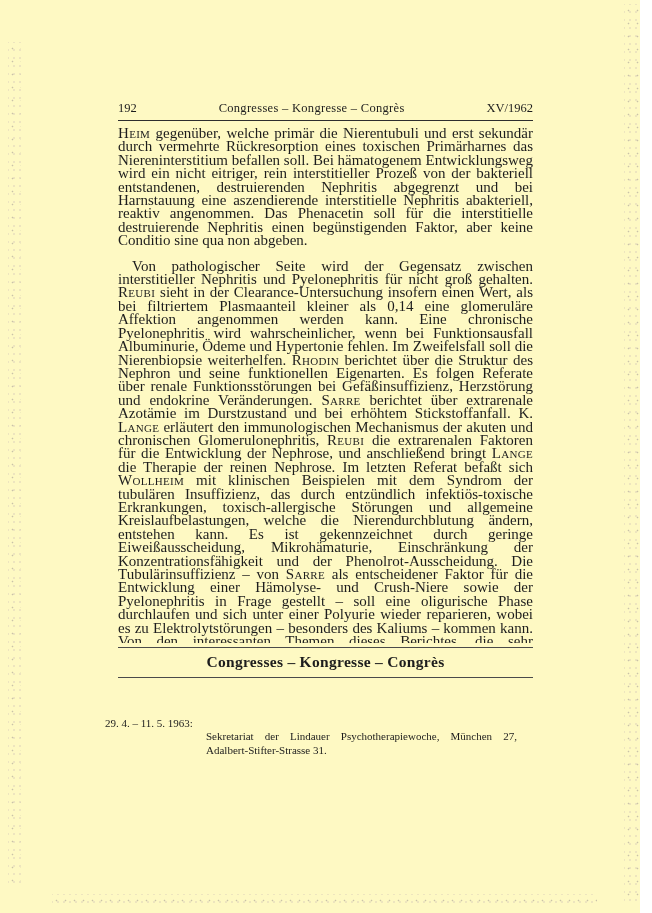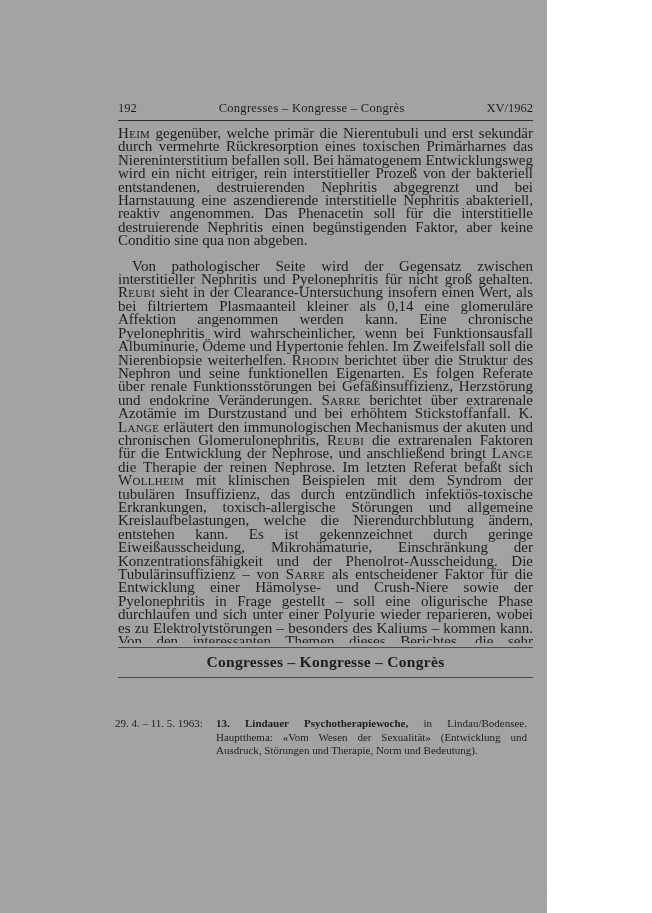--- a/index.html
+++ b/index.html
@@ -1,20 +1,20 @@
 <!DOCTYPE html>
 <html lang="de"><head>
 <meta charset="utf-8">
 <style>
   html,body{margin:0;padding:0;}
   body{background:#ffffff;}
   .page{
     position:relative;
-    width:547px;height:913px;
-    background:#a3a3a3;
+    width:640px;height:913px;
+    background:#fef9c3;
     overflow:hidden;
     font-family:"Liberation Serif","DejaVu Serif",serif;
     color:#1d1d1d;
   }
   
   .speckle{
     position:absolute;
     background-image:
       radial-gradient(circle, rgba(150,140,142,0.50) 0.7px, transparent 1.1px),
       radial-gradient(circle, rgba(190,168,178,0.35) 0.6px, transparent 1px);
@@ -54,21 +54,21 @@
     border-top:1.5px solid #4a4a4a;
     border-bottom:1.5px solid #4a4a4a;
     padding:5px 0 6px 0;
     text-align:center;
   }
   .section-rule-box .heading{
     font-size:15.5px;font-weight:bold;letter-spacing:0.3px;line-height:18px;
   }
 
   .entry{
-    position:absolute;left:112px;top:717px;width:415px;
+    position:absolute;left:102px;top:717px;width:415px;
     display:flex;
     font-size:11px;line-height:13.6px;
   }
   .entry .date-col{width:104px;flex:none;padding-left:3px;box-sizing:border-box;white-space:nowrap;}
   .entry .body-col{flex:1;text-align:justify;hyphens:auto;}
   .entry .body-col p{margin:0;}
   .entry .body-col p.secretariat{margin-top:13px;}
 </style>
 </head>
 <body>
@@ -90,17 +90,17 @@
     <p class="indented"><span><span>Von pathologischer Seite wird der Gegensatz zwischen interstitieller Nephritis und Pyelonephritis für nicht groß gehalten. </span><span class="sc">Reubi</span><span> sieht in der Clearance-Untersuchung insofern einen Wert, als bei filtriertem Plasmaanteil kleiner als 0,14 eine glomeruläre Affektion angenommen werden kann. Eine chronische Pyelonephritis wird wahrscheinlicher, wenn bei Funktionsausfall Albuminurie, Ödeme und Hypertonie fehlen. Im Zweifelsfall soll die Nierenbiopsie weiterhelfen. </span><span class="sc">Rhodin</span><span> berichtet über die Struktur des Nephron und seine funktionellen Eigenarten. Es folgen Referate über renale Funktionsstörungen bei Gefäßinsuffizienz, Herzstörung und endokrine Veränderungen. </span><span class="sc">Sarre</span><span> berichtet über extrarenale Azotämie im Durstzustand und bei erhöhtem Stickstoffanfall. K. </span><span class="sc">Lange</span><span> erläutert den immunologischen Mechanismus der akuten und chronischen Glomerulonephritis, </span><span class="sc">Reubi</span><span> die extrarenalen Faktoren für die Entwicklung der Nephrose, und anschließend bringt </span><span class="sc">Lange</span><span> die Therapie der reinen Nephrose. Im letzten Referat befaßt sich </span><span class="sc">Wollheim</span><span> mit klinischen Beispielen mit dem Syndrom der tubulären Insuffizienz, das durch entzündlich infektiös-toxische Erkrankungen, toxisch-allergische Störungen und allgemeine Kreislaufbelastungen, welche die Nierendurchblutung ändern, entstehen kann. Es ist gekennzeichnet durch geringe Eiweißausscheidung, Mikrohämaturie, Einschränkung der Konzentrationsfähigkeit und der Phenolrot-Ausscheidung. Die Tubulärinsuffizienz – von </span><span class="sc">Sarre</span><span> als entscheidener Faktor für die Entwicklung einer Hämolyse- und Crush-Niere sowie der Pyelonephritis in Frage gestellt – soll eine oligurische Phase durchlaufen und sich unter einer Polyurie wieder reparieren, wobei es zu Elektrolytstörungen – besonders des Kaliums – kommen kann. Von den interessanten Themen dieses Berichtes, die sehr gewinnbringend mit Referat und Diskussionsbeitrag abgehandelt werden, ragen für den Urologen zwei besonders hervor: Einmal die interstitielle Nephritis in der Gegenüberstellung mit der chronischen Pyelonephritis, bei der sich nicht nur unter den Klinikern, sondern auch unter den Pathologen eine unterschiedliche Wertung ergibt, zum anderen das Syndrom der Tubulärinsuffizienz, dessen Abhandlung lesenswert ist.</span></span><span class="signature"><span class="sc">Hans</span><span> G. </span><span class="sc">Stoll</span><span>, Bremen</span></span></p>
   </div>
 
   <div class="section-rule-box">
     <div class="heading">Congresses – Kongresse – Congrès</div>
   </div>
 
   <div class="entry">
     <div class="date-col">29. 4. – 11. 5. 1963:</div>
     <div class="body-col">
-      <p><span><span class="bold">13. Lindauer Psychotherapiewoche,</span><span> in Lindau/Bodensee. Hauptthema: «Vom Wesen der Sexualität» (Entwicklung und Ausdruck, Störungen und Therapie, Norm und Bedeutung).</span></span></p>
+      <p class="secretariat">Sekretariat der Lindauer Psychotherapiewoche, München 27, Adalbert-Stifter-Strasse 31.</p>
     </div>
   </div>
 
 </div>
 
 </body></html>

